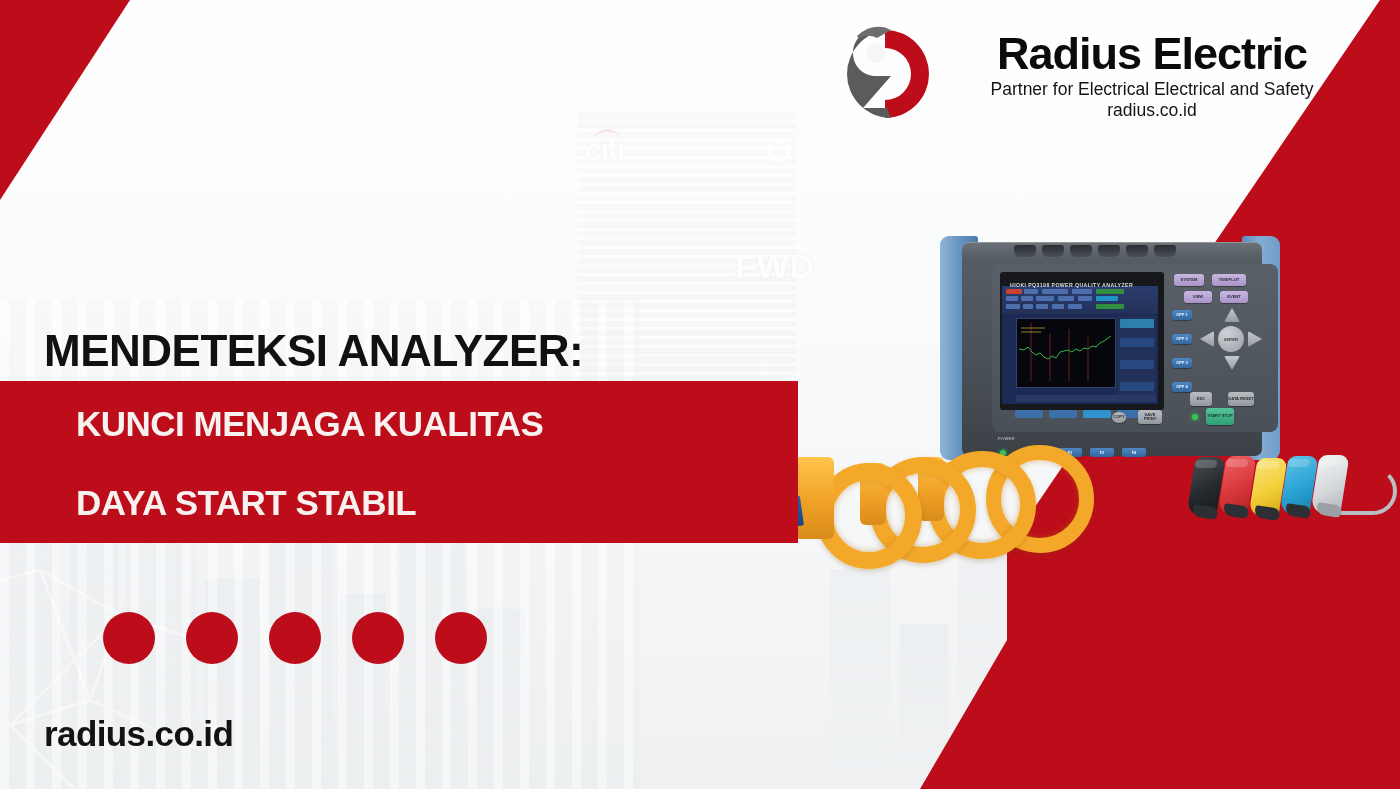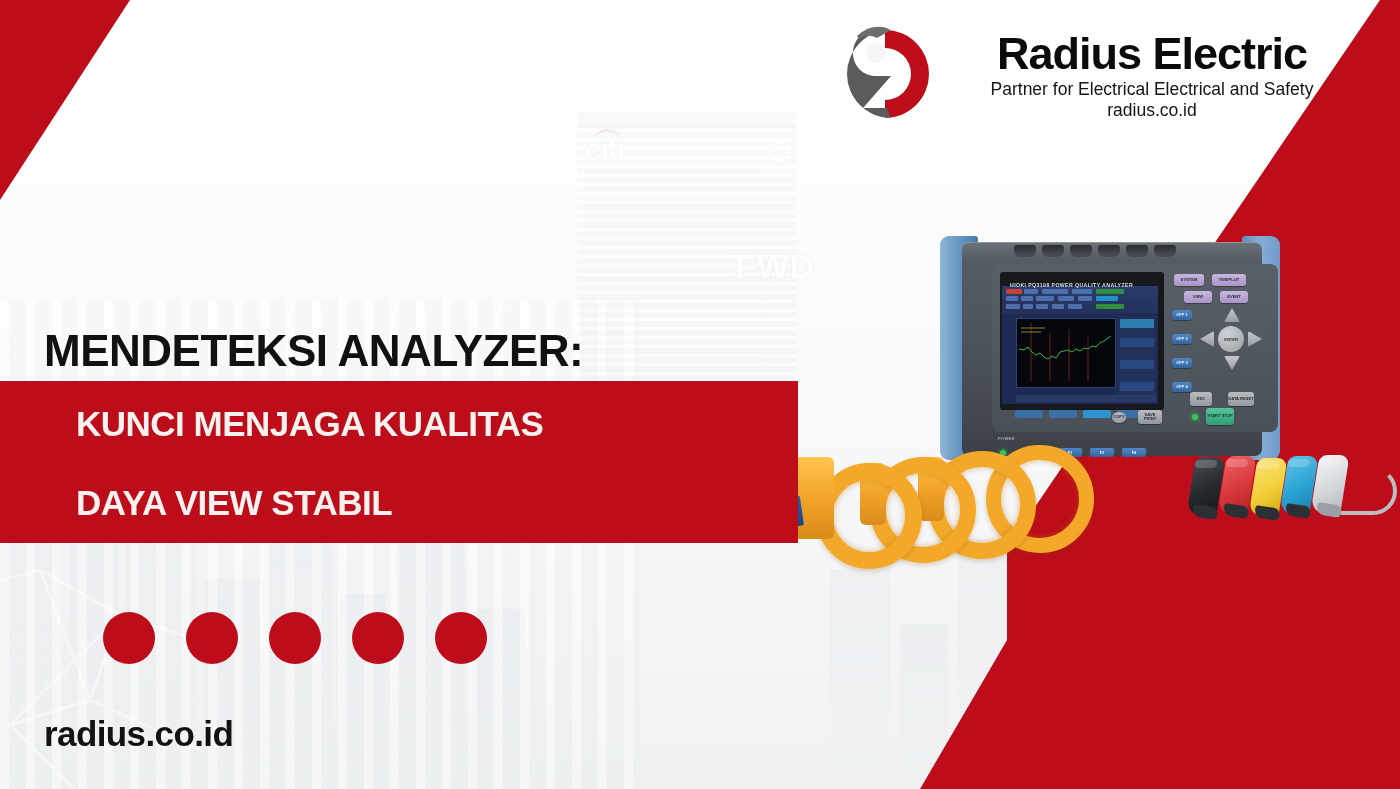--- a/index.html
+++ b/index.html
@@ -573,21 +573,21 @@
         <div class="clip-jaw" style="background:linear-gradient(150deg,#f2f4f5,#d6d9dc 55%,#b3b7bb);"></div>
         <div class="clip-band"></div>
         <div class="clip-nose" style="background:#9aa0a5;"></div>
       </div>
     </div>
   </div>
 
   <div class="headline-top">MENDETEKSI ANALYZER:</div>
   <div class="red-band"></div>
   <div class="headline-l2">KUNCI MENJAGA KUALITAS</div>
-  <div class="headline-l3">DAYA VIEW STABIL</div>
+  <div class="headline-l3">DAYA START STABIL</div>
 
   <div class="dots">
     <div class="dot"></div>
     <div class="dot"></div>
     <div class="dot"></div>
     <div class="dot"></div>
     <div class="dot"></div>
   </div>
 
   <div class="footer-url">radius.co.id</div>

